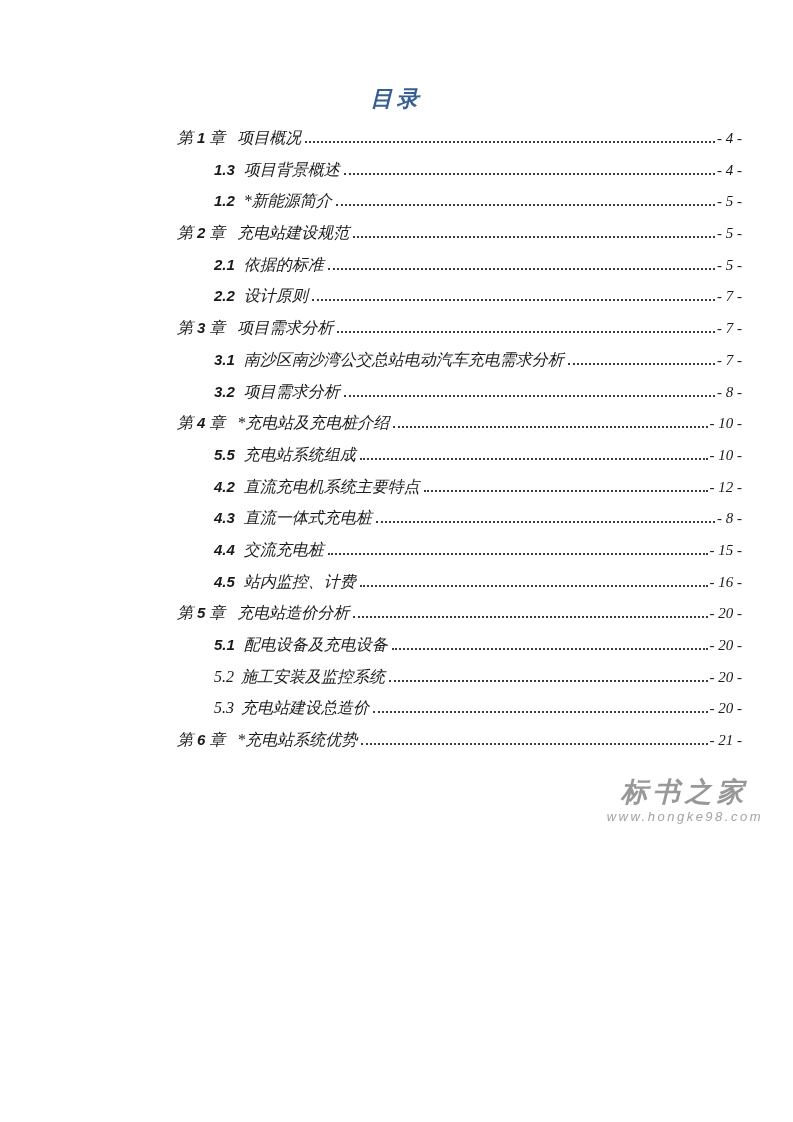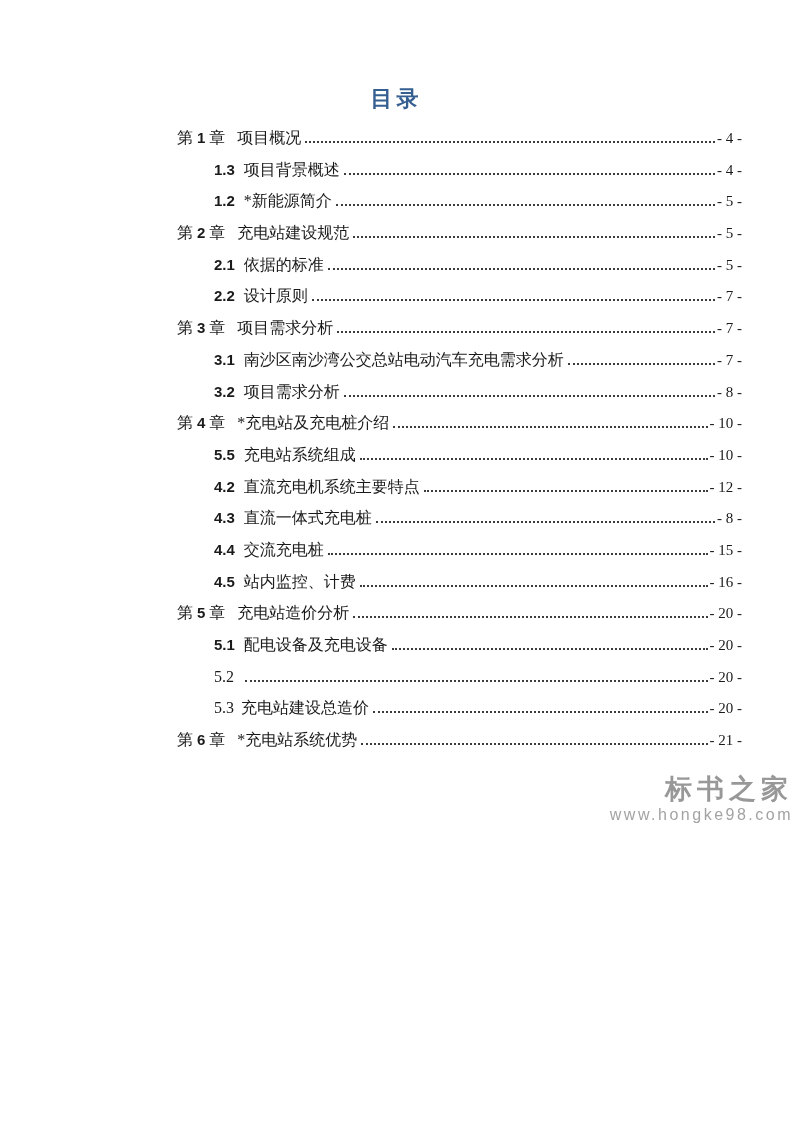--- a/index.html
+++ b/index.html
@@ -8,20 +8,21 @@
     background: #ffffff;
   }
   .page {
     position: relative;
     width: 793px;
     height: 836px;
     background: #ffffff;
     overflow: hidden;
     font-family: "Liberation Serif", "DejaVu Serif", serif;
     color: #1a1a1a;
+    font-style: italic;
   }
   .doc-title {
     position: absolute;
     top: 84px;
     left: 0;
     width: 100%;
     text-align: center;
     font-size: 22px;
     font-weight: bold;
     letter-spacing: 4px;
@@ -82,36 +83,36 @@
     top: 1026px;
     left: 0;
     width: 100%;
     text-align: center;
     font-size: 14px;
     color: #2a2a2a;
     white-space: pre;
   }
   .watermark {
     position: absolute;
-    right: 0;
+    right: 30px;
     bottom: 12px;
-    text-align: right;
+    text-align: center;
     user-select: none;
   }
   .wm-brand {
     font-family: "Liberation Sans", "DejaVu Sans", sans-serif;
     font-weight: bold;
     font-size: 27px;
     letter-spacing: 5px;
     color: #989898;
     line-height: 1.1;
   }
   .wm-url {
     font-family: "Liberation Sans", "DejaVu Sans", sans-serif;
-    font-size: 16px;
+    font-size: 13px;
     letter-spacing: 2.5px;
     color: #a3a3a3;
     margin-top: 1px;
   }
 </style>
 </head>
 <body>
 
 <div class="page">
 
@@ -215,20 +216,21 @@
         <span class="pagenum">- 20 -</span>
       </div>
       <div class="toc-row lvl2">
         <span class="num">5.1</span>
         <span class="toc-title">配电设备及充电设备</span>
         <span class="leader"></span>
         <span class="pagenum">- 20 -</span>
       </div>
       <div class="toc-row lvl2">
         <span class="num serif-num">5.2</span>
+        <span class="toc-title">施工安装及监控系统</span>
         <span class="leader"></span>
         <span class="pagenum">- 20 -</span>
       </div>
       <div class="toc-row lvl2">
         <span class="num serif-num">5.3</span>
         <span class="toc-title">充电站建设总造价</span>
         <span class="leader"></span>
         <span class="pagenum">- 20 -</span>
       </div>
       <div class="toc-row lvl1">

